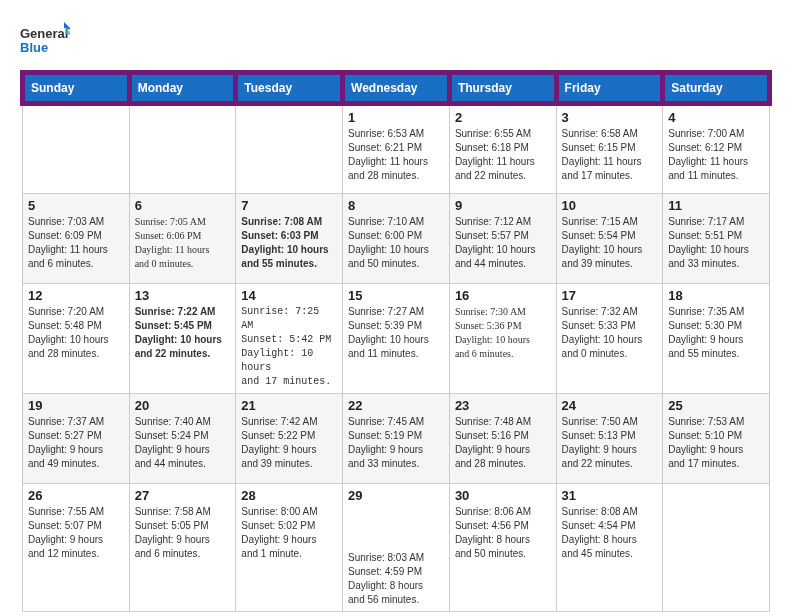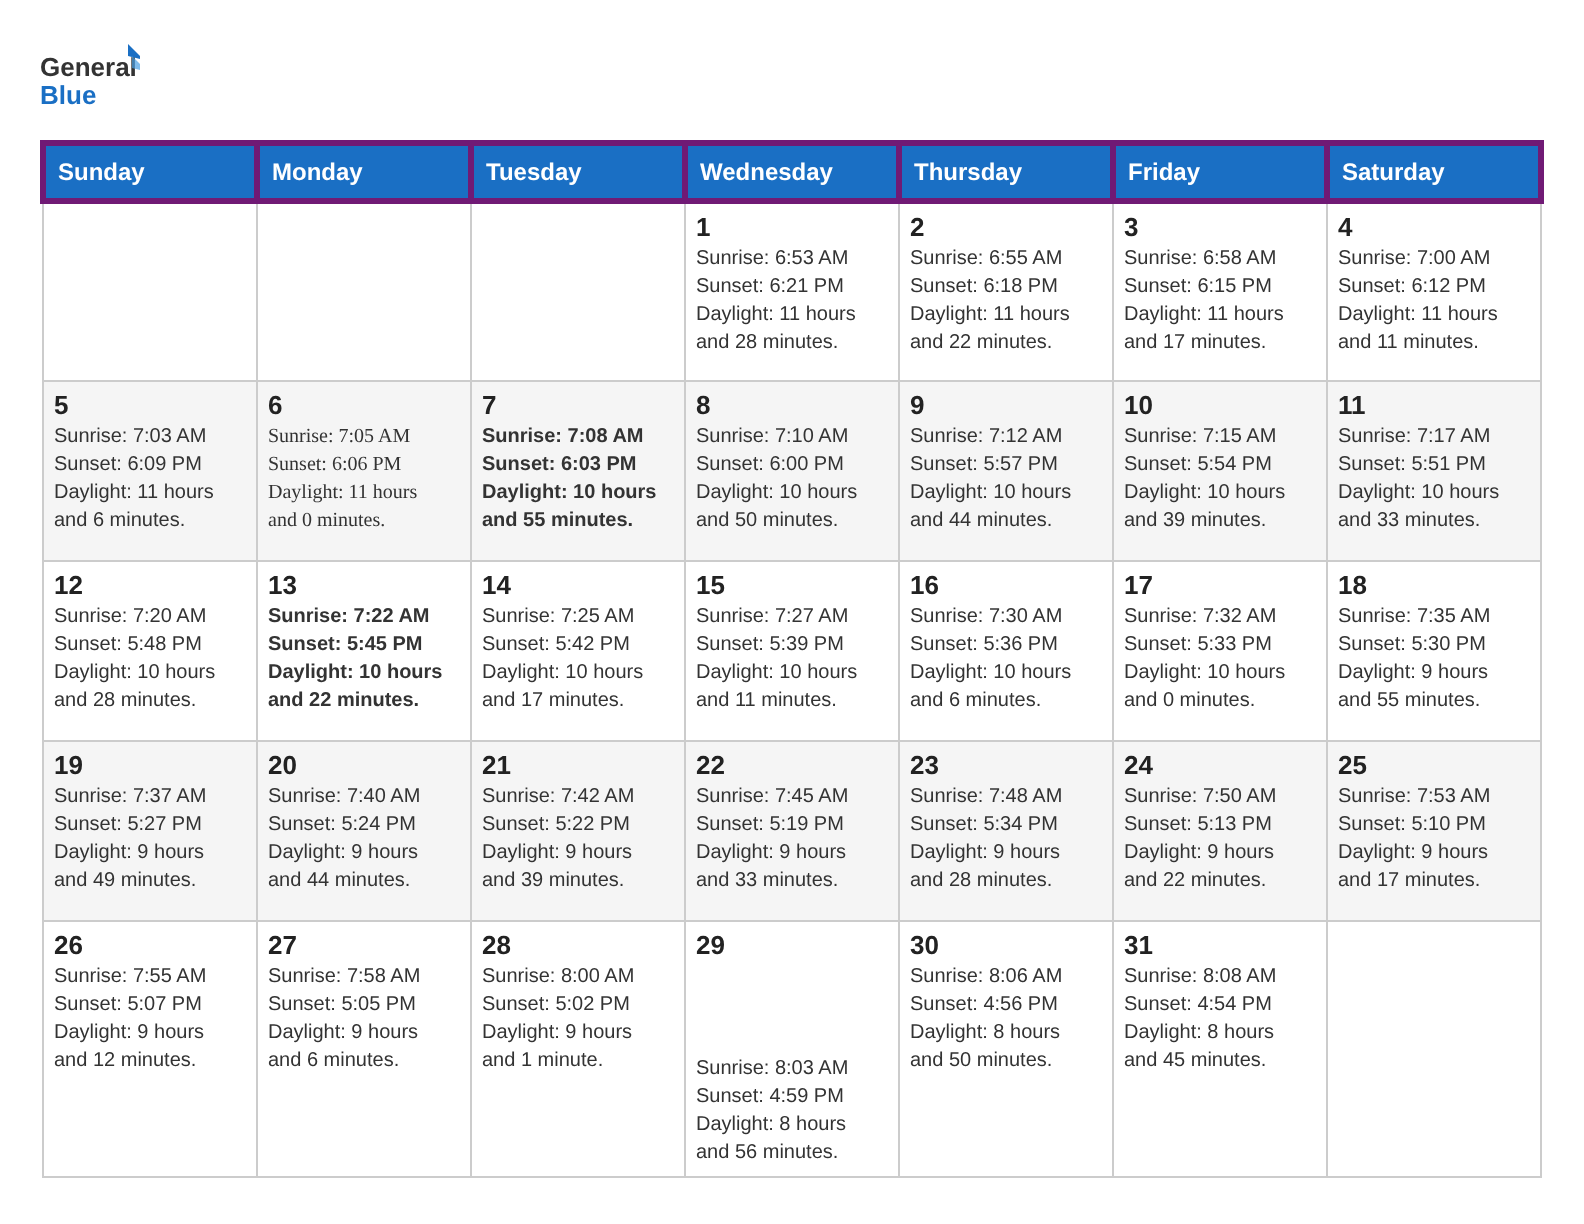--- a/index.html
+++ b/index.html
@@ -40,21 +40,21 @@
       border-collapse: collapse;
       font-size: 11px;
     }
     .calendar thead tr th {
       background-color: #1a6fc4;
       color: #fff;
       text-align: left;
       padding: 6px 6px;
       font-size: 12px;
       font-weight: bold;
-      border: 3px solid #701a75;
+      border: 5px solid #701a75;
     }
     .calendar tbody tr td {
       border: 1px solid #ccc;
       vertical-align: top;
       padding: 4px 5px;
       width: 107px;
       height: 90px;
       background: #fff;
     }
     .calendar tbody tr:nth-child(even) td {
@@ -201,35 +201,35 @@
         </td>
         <td>
           <span class="day-number">13</span>
           <div class="day-info" style="white-space: pre-line; font-weight: bold;">Sunrise: 7:22 AM
 Sunset: 5:45 PM
 Daylight: 10 hours
 and 22 minutes.</div>
         </td>
         <td>
           <span class="day-number">14</span>
-          <div class="day-info" style="white-space: pre-line;">Sunrise: 7:25 AM
+          <div class="day-info" style="white-space: pre-line; font-family: Liberation Mono, monospace;">Sunrise: 7:25 AM
 Sunset: 5:42 PM
 Daylight: 10 hours
 and 17 minutes.</div>
         </td>
         <td>
           <span class="day-number">15</span>
           <div class="day-info" style="white-space: pre-line;">Sunrise: 7:27 AM
 Sunset: 5:39 PM
 Daylight: 10 hours
 and 11 minutes.</div>
         </td>
         <td>
           <span class="day-number">16</span>
-          <div class="day-info" style="white-space: pre-line;">Sunrise: 7:30 AM
+          <div class="day-info" style="white-space: pre-line; font-family: Liberation Serif, serif;">Sunrise: 7:30 AM
 Sunset: 5:36 PM
 Daylight: 10 hours
 and 6 minutes.</div>
         </td>
         <td>
           <span class="day-number">17</span>
           <div class="day-info" style="white-space: pre-line;">Sunrise: 7:32 AM
 Sunset: 5:33 PM
 Daylight: 10 hours
 and 0 minutes.</div>
@@ -267,21 +267,21 @@
         <td>
           <span class="day-number">22</span>
           <div class="day-info" style="white-space: pre-line;">Sunrise: 7:45 AM
 Sunset: 5:19 PM
 Daylight: 9 hours
 and 33 minutes.</div>
         </td>
         <td>
           <span class="day-number">23</span>
           <div class="day-info" style="white-space: pre-line;">Sunrise: 7:48 AM
-Sunset: 5:34 PM
+Sunset: 5:16 PM
 Daylight: 9 hours
 and 28 minutes.</div>
         </td>
         <td>
           <span class="day-number">24</span>
           <div class="day-info" style="white-space: pre-line;">Sunrise: 7:50 AM
 Sunset: 5:13 PM
 Daylight: 9 hours
 and 22 minutes.</div>
         </td>

